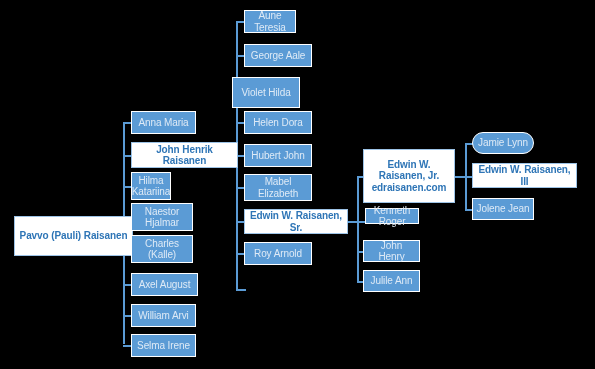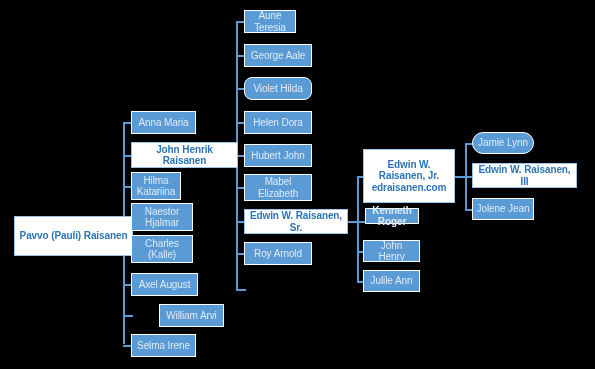--- a/index.html
+++ b/index.html
@@ -108,49 +108,49 @@
   <div class="node outlined" style="left:14px; top:216px; width:119px; height:40px;">
     <span class="label">Pavvo (Pauli) Raisanen</span>
   </div>
 
   <div class="node filled" style="left:131px; top:111px; width:65px; height:23px;">
     <span class="label">Anna Maria</span>
   </div>
   <div class="node outlined" style="left:131px; top:142px; width:107px; height:26px;">
     <span class="label">John Henrik Raisanen</span>
   </div>
-  <div class="node filled" style="left:131px; top:172px; width:50px; height:28px;">
+  <div class="node filled" style="left:131px; top:172px; width:40px; height:28px;">
     <span class="label">Hilma
 Katariina</span>
   </div>
   <div class="node filled" style="left:131px; top:203px; width:62px; height:28px;">
     <span class="label">Naestor
 Hjalmar</span>
   </div>
   <div class="node filled" style="left:131px; top:235px; width:62px; height:28px;">
     <span class="label">Charles
 (Kalle)</span>
   </div>
   <div class="node filled" style="left:131px; top:273px; width:67px; height:23px;">
     <span class="label">Axel August</span>
   </div>
-  <div class="node filled" style="left:131px; top:304px; width:65px; height:23px;margin-left:28px;">
+  <div class="node filled" style="left:131px; top:304px; width:65px; height:23px;">
     <span class="label">William Arvi</span>
   </div>
   <div class="node filled" style="left:131px; top:334px; width:65px; height:23px;">
     <span class="label">Selma Irene</span>
   </div>
 
   <div class="node filled" style="left:244px; top:10px; width:52px; height:23px;">
     <span class="label">Aune Teresia</span>
   </div>
   <div class="node filled" style="left:244px; top:44px; width:68px; height:23px;">
     <span class="label">George Aale</span>
   </div>
-  <div class="node filled" style="left:244px; top:77px; width:68px; height:23px;border-radius:8px;">
+  <div class="node filled" style="left:232px; top:77px; width:68px; height:31px;">
     <span class="label">Violet Hilda</span>
   </div>
   <div class="node filled" style="left:244px; top:111px; width:68px; height:23px;">
     <span class="label">Helen Dora</span>
   </div>
   <div class="node filled" style="left:244px; top:144px; width:68px; height:23px;">
     <span class="label">Hubert John</span>
   </div>
   <div class="node filled" style="left:244px; top:174px; width:68px; height:27px;">
     <span class="label">Mabel
@@ -160,21 +160,21 @@
     <span class="label">Edwin W. Raisanen, Sr.</span>
   </div>
   <div class="node filled" style="left:244px; top:242px; width:68px; height:23px;">
     <span class="label">Roy Arnold</span>
   </div>
 
   <div class="node outlined" style="left:363px; top:149px; width:92px; height:54px;">
     <span class="label">Edwin W. Raisanen, Jr.
 edraisanen.com</span>
   </div>
-  <div class="node filled" style="left:365px; top:208px; width:54px; height:16px;font-weight:bold;">
+  <div class="node filled" style="left:365px; top:208px; width:54px; height:16px;">
     <span class="label">Kenneth
 Roger</span>
   </div>
   <div class="node filled" style="left:363px; top:240px; width:57px; height:22px;">
     <span class="label">John Henry</span>
   </div>
   <div class="node filled" style="left:363px; top:270px; width:57px; height:22px;">
     <span class="label">Julile Ann</span>
   </div>
 

